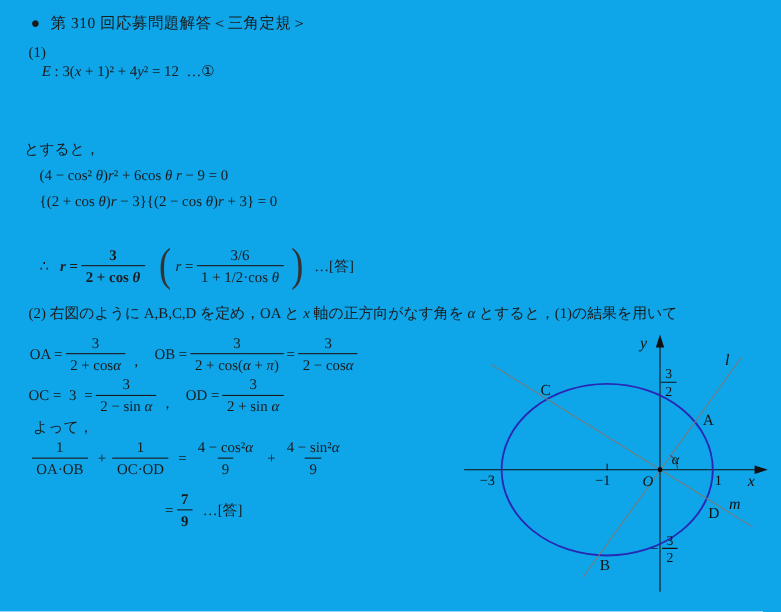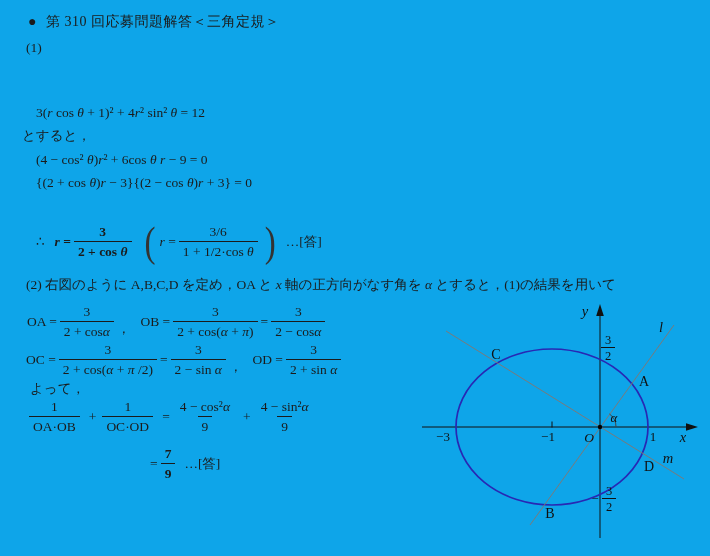--- a/index.html
+++ b/index.html
@@ -27,21 +27,21 @@
   .diagram{position:absolute;left:420px;top:298px;width:290px;height:258px;}
 </style>
 </head>
 <body>
 
 <div class="page">
 
   <div class="ln title" style="left:28px;top:13px"><span class="bullet">●</span><span>第 310 回応募問題解答＜三角定規＞</span></div>
 
   <div class="ln" style="left:26px;top:39px">(1)</div>
-  <div class="ln mathify" style="left:36px;top:104px">3(<i>r</i> cos <i>θ</i> + 1)² + 4<i>r</i>² sin² <i>θ</i> = 12</div>
+  <div class="ln mathify" style="left:38px;top:56px"><i>E</i> : 3(<i>x</i> + 1)² + 4<i>y</i>² = 12  …①</div>
   <div class="ln" style="left:22px;top:127px">とすると，</div>
   <div class="ln mathify" style="left:36px;top:151px">(4 − cos² <i>θ</i>)<i>r</i>² + 6cos <i>θ</i> <i>r</i> − 9 = 0</div>
   <div class="ln mathify" style="left:36px;top:174px">{(2 + cos <i>θ</i>)<i>r</i> − 3}{(2 − cos <i>θ</i>)<i>r</i> + 3} = 0</div>
 
   <div class="row" style="left:36px;top:220px;height:44px">
     <span class="mathify">∴</span>
     <span class="mathify g10 bold"><i>r</i> =</span>
     <span class="frac bold"><span class="num mathify">3</span><span class="den mathify">2 + cos <i>θ</i></span></span>
     <span class="paren g10">(</span>
     <span class="mathify"><i>r</i> =</span>
@@ -57,21 +57,21 @@
     <span class="frac"><span class="num mathify">3</span><span class="den mathify">2 + cos<i>α</i></span></span>
     <span class="low">，</span>
     <span class="mathify g10">OB =</span>
     <span class="frac"><span class="num mathify">3</span><span class="den mathify">2 + cos(<i>α</i> + <i>π</i>)</span></span>
     <span>=</span>
     <span class="frac"><span class="num mathify">3</span><span class="den mathify">2 − cos<i>α</i></span></span>
   </div>
 
   <div class="row" style="left:26px;top:342px;height:36px">
     <span class="mathify">OC =</span>
-    <span class="frac"><span class="num mathify">3</span><span class="den mathify">2 + cos(<i>α</i> + <i>π</i> /2)</span></span>
+    <span class="frac"><span class="num mathify">3</span></span>
     <span>=</span>
     <span class="frac"><span class="num mathify">3</span><span class="den mathify">2 − sin <i>α</i></span></span>
     <span class="low">，</span>
     <span class="mathify g10">OD =</span>
     <span class="frac"><span class="num mathify">3</span><span class="den mathify">2 + sin <i>α</i></span></span>
   </div>
 
   <div class="ln" style="left:30px;top:380px">よって，</div>
 
   <div class="row" style="left:26px;top:399px;height:36px">

